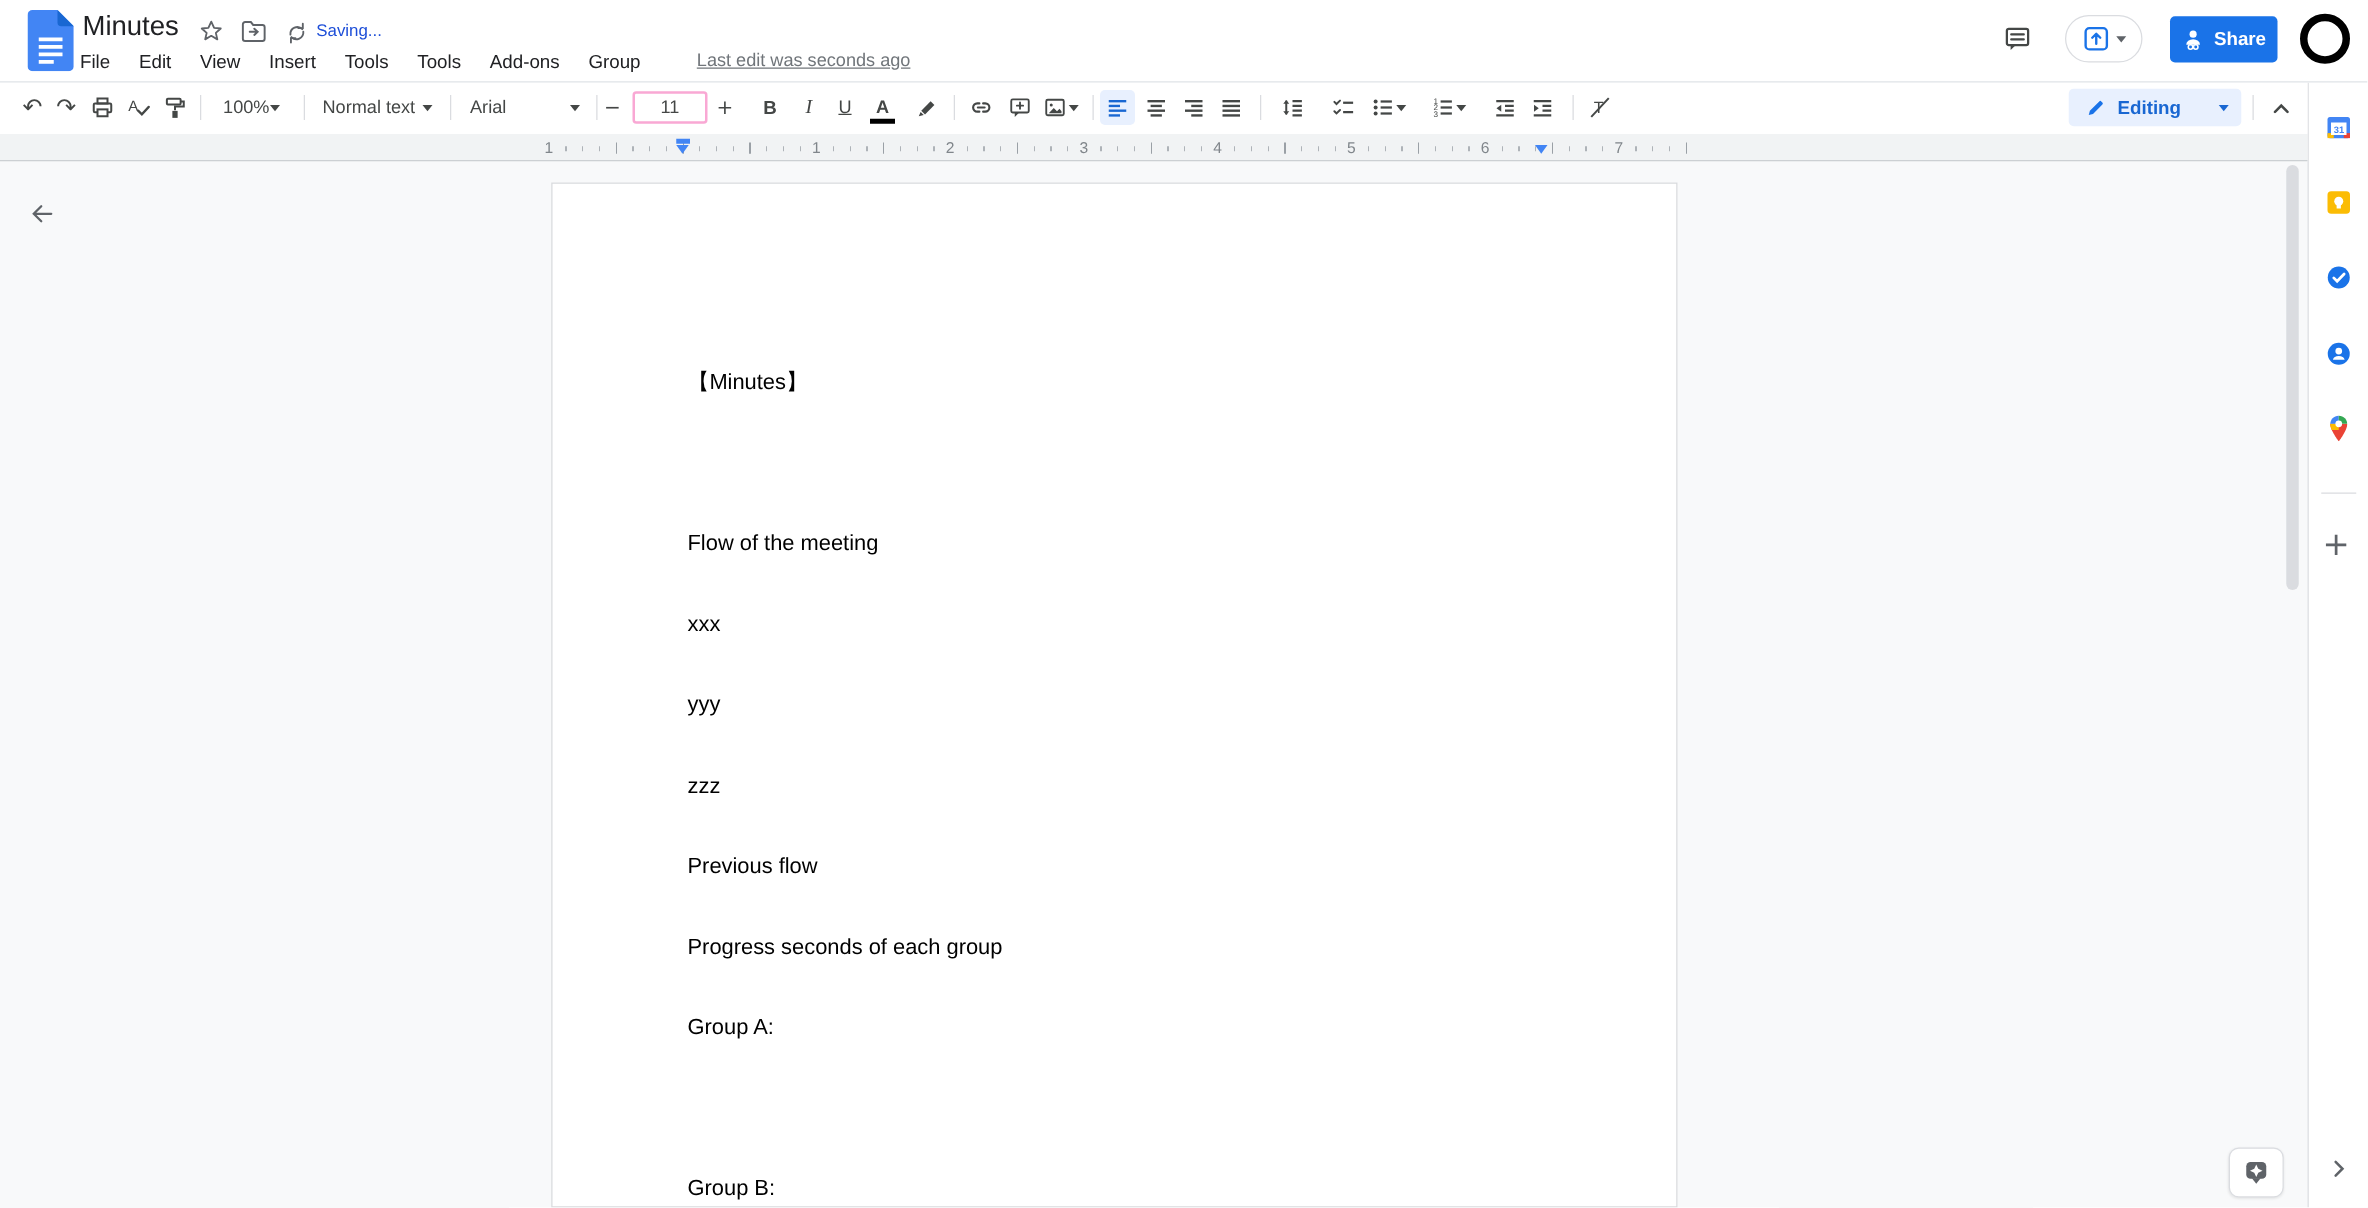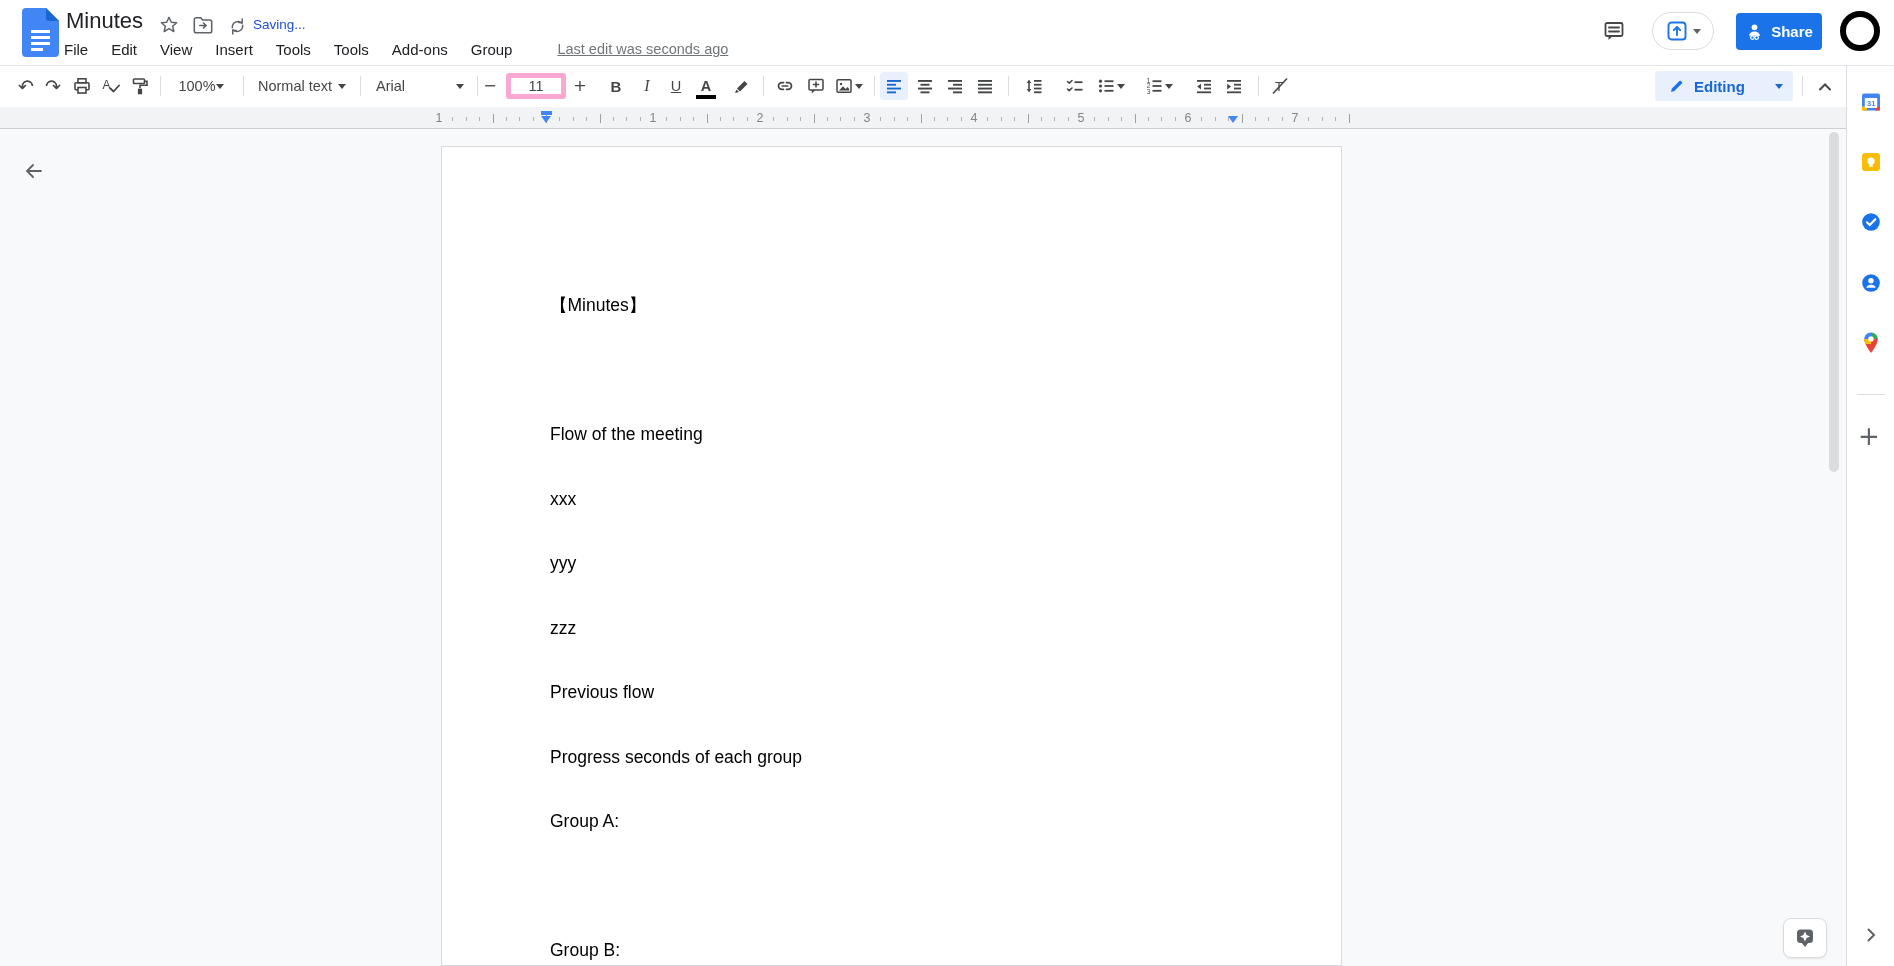--- a/index.html
+++ b/index.html
@@ -24,21 +24,21 @@
 
   
   .toolbar { position:absolute; left:0; top:66px; width:1846px; height:41px; background:#fff; z-index:4; }
   .tbtn { position:absolute; top:6px; width:28px; height:28px; border-radius:4px; display:flex; align-items:center; justify-content:center; color:#444746; cursor:pointer; }
   .tbtn.wide { width:36px; }
   .tbtn.active { background:#e8f0fe; color:#1967d2; }
   .tsep { position:absolute; top:10px; width:1px; height:20px; background:#dadce0; }
   .tselect { position:absolute; top:5px; height:30px; display:flex; align-items:center; justify-content:space-between; padding:0 6px 0 8px; font-size:14.5px; color:#444746; border-radius:4px; cursor:pointer; }
   .caret { width:0; height:0; border-left:4.5px solid transparent; border-right:4.5px solid transparent; border-top:5px solid #444746; display:inline-block; }
   .glyph { font-family:"DejaVu Sans", sans-serif; font-size:19px; line-height:1; }
-  .sizebox { position:absolute; left:506px; top:7px; width:60px; height:26px; border:5px solid #f9a8d4; border-radius:3px; display:flex; align-items:center; justify-content:center; font-size:14.5px; color:#444746; cursor:text; }
+  .sizebox { position:absolute; left:506px; top:7px; width:60px; height:26px; border:2px solid #f9a8d4; border-radius:3px; display:flex; align-items:center; justify-content:center; font-size:14.5px; color:#444746; cursor:text; }
   .btn-b { font-size:15px; font-weight:bold; }
   .btn-i { font-family:"Liberation Serif", serif; font-style:italic; font-size:16px; }
   .btn-u { font-size:14.5px; text-decoration:underline; }
   .color-a { position:relative; font-size:14.5px; font-weight:bold; line-height:1; }
   .color-a .bar { position:absolute; left:-5px; right:-5px; bottom:-6px; height:4px; background:#000; }
   .editing-pill { position:absolute; left:1655px; top:5px; width:138px; height:30px; background:#e8f0fe; border-radius:4px; display:flex; align-items:center; padding:0 10px 0 14px; gap:9px; cursor:pointer; }
   .editing-pill .lbl { color:#1967d2; font-size:15px; font-weight:bold; flex:1; }
   .collapse-btn { position:absolute; left:1812px; top:8px; width:26px; height:26px; display:flex; align-items:center; justify-content:center; cursor:pointer; }
   .tsep.right { left:1802px; }
 

